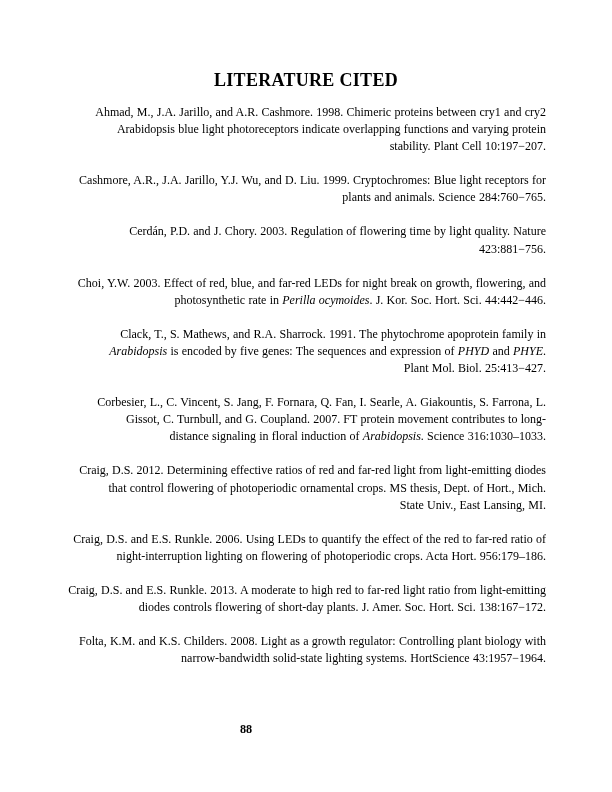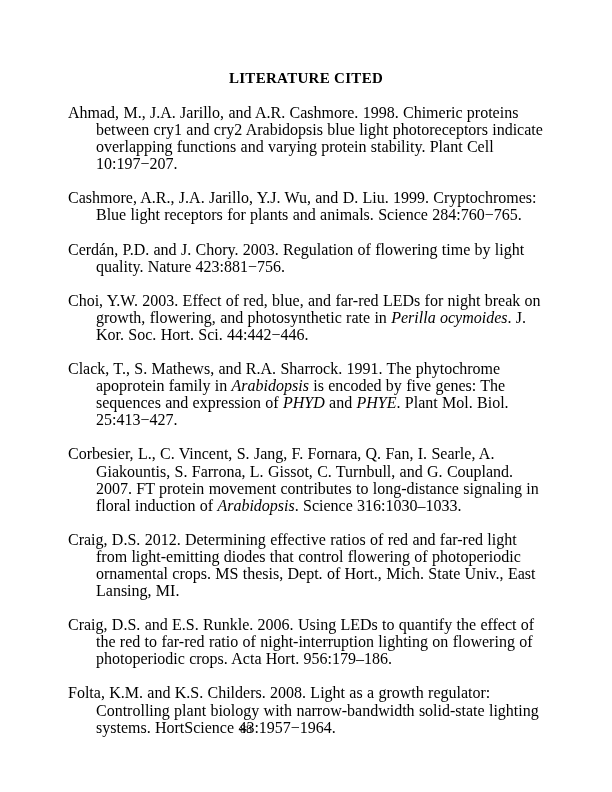--- a/index.html
+++ b/index.html
@@ -21,64 +21,66 @@
     width: 612px;
     height: 792px;
     box-sizing: border-box;
   }
   .heading {
     position: absolute;
     top: 70px;
     left: 0;
     width: 612px;
     text-align: center;
-    font-size: 15px;
+    font-size: 18px;
     font-weight: bold;
     letter-spacing: 0.3px;
   }
   .refs {
     position: absolute;
     top: 104px;
     left: 68px;
     width: 478px;
   }
   .ref {
-    font-size: 16px;
+    font-size: 12px;
     line-height: 17.1px;
-    text-align: left;
+    text-align: right;
     padding-left: 28px;
     text-indent: -28px;
     margin: 0 0 17px 0;
     word-spacing: 0.02em;
   }
   .ref:last-child { margin-bottom: 0; }
   .ref i { font-style: italic; }
   .folio {
     position: absolute;
     top: 722px;
     left: 0;
     width: 492px;
     text-align: center;
     font-size: 12.2px;
+    font-weight: bold;
   }
 </style>
 </head>
 <body>
 
 <div class="page">
 
   <div class="heading">LITERATURE CITED</div>
 
   <div class="refs">
       <p class="ref"><span>Ahmad, M., J.A. Jarillo, and A.R. Cashmore. 1998. Chimeric proteins between cry1 and cry2 Arabidopsis blue light photoreceptors indicate overlapping functions and varying protein stability. Plant Cell 10:197−207.</span></p>
       <p class="ref"><span>Cashmore, A.R., J.A. Jarillo, Y.J. Wu, and D. Liu. 1999. Cryptochromes: Blue light receptors for plants and animals. Science 284:760−765.</span></p>
       <p class="ref"><span>Cerdán, P.D. and J. Chory. 2003. Regulation of flowering time by light quality. Nature 423:881−756.</span></p>
       <p class="ref"><span>Choi, Y.W. 2003. Effect of red, blue, and far-red LEDs for night break on growth, flowering, and photosynthetic rate in </span><i>Perilla ocymoides</i><span>. J. Kor. Soc. Hort. Sci. 44:442−446.</span></p>
       <p class="ref"><span>Clack, T., S. Mathews, and R.A. Sharrock. 1991. The phytochrome apoprotein family in </span><i>Arabidopsis</i><span> is encoded by five genes: The sequences and expression of </span><i>PHYD</i><span> and </span><i>PHYE</i><span>. Plant Mol. Biol. 25:413−427.</span></p>
       <p class="ref"><span>Corbesier, L., C. Vincent, S. Jang, F. Fornara, Q. Fan, I. Searle, A. Giakountis, S. Farrona, L. Gissot, C. Turnbull, and G. Coupland. 2007. FT protein movement contributes to long-distance signaling in floral induction of </span><i>Arabidopsis</i><span>. Science 316:1030–1033.</span></p>
       <p class="ref"><span>Craig, D.S. 2012. Determining effective ratios of red and far-red light from light-emitting diodes that control flowering of photoperiodic ornamental crops. MS thesis, Dept. of Hort., Mich. State Univ., East Lansing, MI.</span></p>
       <p class="ref"><span>Craig, D.S. and E.S. Runkle. 2006. Using LEDs to quantify the effect of the red to far-red ratio of night-interruption lighting on flowering of photoperiodic crops. Acta Hort. 956:179–186.</span></p>
+      <p class="ref"><span>Craig, D.S. and E.S. Runkle. 2013. A moderate to high red to far-red light ratio from light-emitting diodes controls flowering of short-day plants. J. Amer. Soc. Hort. Sci. 138:167−172.</span></p>
       <p class="ref"><span>Folta, K.M. and K.S. Childers. 2008. Light as a growth regulator: Controlling plant biology with narrow-bandwidth solid-state lighting systems. HortScience 43:1957−1964.</span></p>
     </div>
 
   <div class="folio">88</div>
 
 </div>
 
 </body></html>

